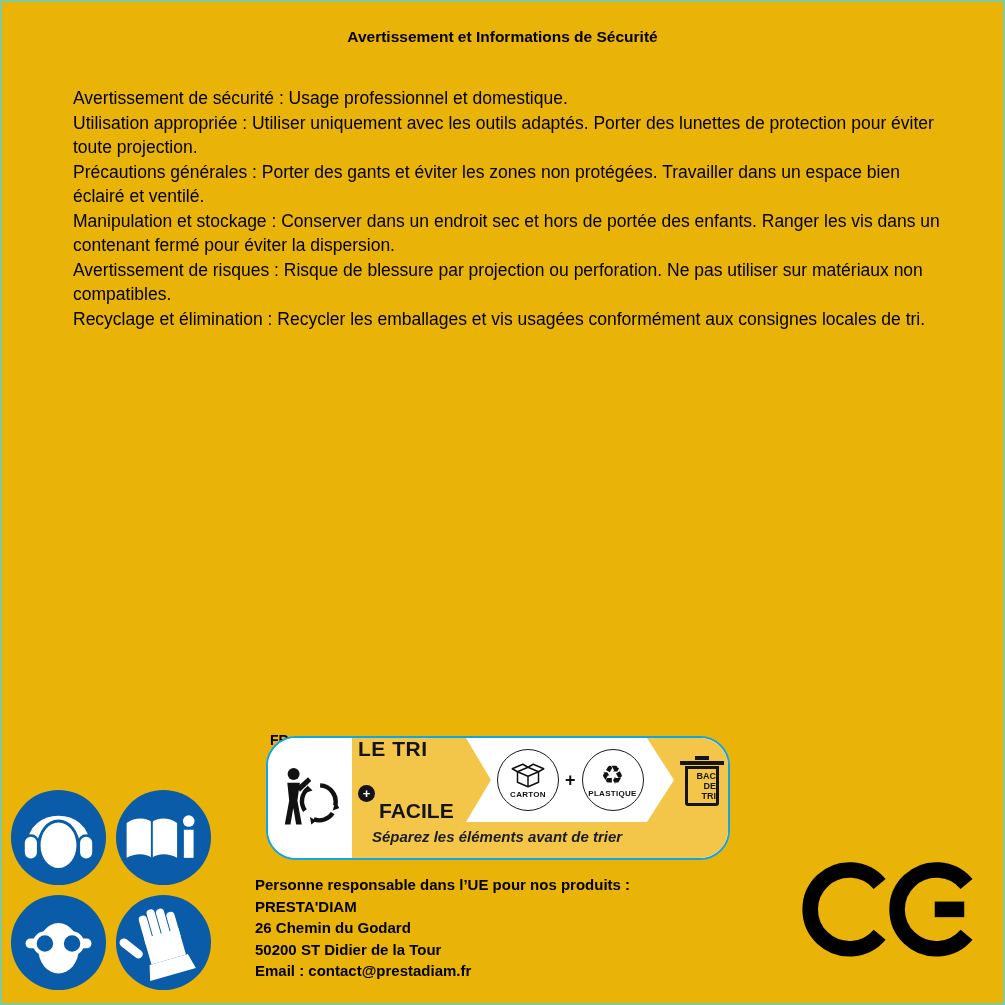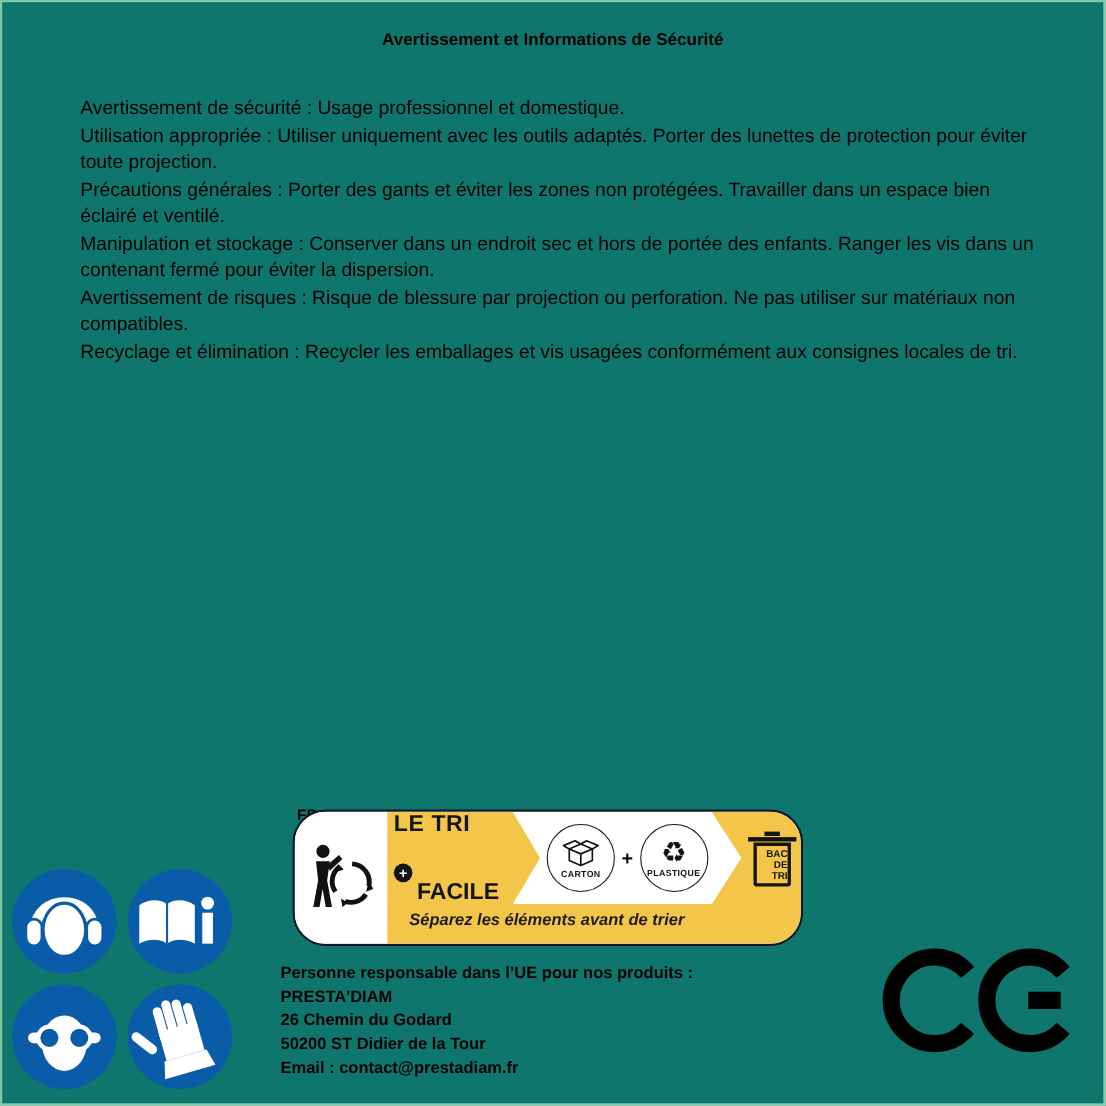--- a/index.html
+++ b/index.html
@@ -1,32 +1,32 @@
 <!DOCTYPE html>
 <html><head>
 <meta charset="utf-8">
 <style>
   * { margin:0; padding:0; box-sizing:border-box; }
   html,body { background:#fff; }
   body { width:1005px; height:1005px; font-family:"Liberation Sans", sans-serif; color:#000; }
-  .label { position:relative; width:1005px; height:1005px; background:#0f766e; border:2px solid #82c9a0; overflow:hidden; }
+  .label { position:relative; width:1005px; height:1005px; background:#eab308; border:2px solid #82c9a0; overflow:hidden; }
 
   .title { margin-top:26px; text-align:center; font-size:15.5px; font-weight:700; }
 
   .body-text { position:absolute; left:71px; top:84px; width:870px; font-size:17.5px; line-height:24.5px; }
   .body-text p { margin:0; }
 
   
   .pictos { position:absolute; left:8px; top:787px; display:grid; grid-template-columns:97px 97px; gap:8px; }
   .picto { width:97px; height:97px; }
   .picto svg { width:100%; height:100%; display:block; }
 
   
   .fr-label { position:absolute; left:268px; top:714px; font-size:14px; font-weight:800;margin-top:16px; }
-  .pill { position:absolute; left:264px; top:734px; width:464px; height:124px; border:2px solid #0f172a;
+  .pill { position:absolute; left:264px; top:734px; width:464px; height:124px; border:2px solid #0ea5e9;
           border-radius:30px; background:#fff; overflow:hidden; }
   .yellow-bg { position:absolute; left:84px; top:0; right:0; bottom:0; background:#f3c64a; }
   .triman-zone { position:absolute; left:0; top:0; width:84px; height:100%; background:#fff;
                  display:flex; align-items:center; justify-content:center; }
   .triman-zone svg { width:58px; height:80px; }
   .letri { position:absolute; left:90px; top:2px; width:110px; height:80px; z-index:3;
            display:flex; flex-direction:column; justify-content:center; gap:2px; }
   .letri-line1 { font-size:21px; font-weight:900; letter-spacing:.5px; color:#141414; }
   .letri-line2 { display:flex; align-items:center; gap:4px; }
   .plus-circle { width:17px; height:17px; border-radius:50%; background:#141414; color:#fff; flex:none;

